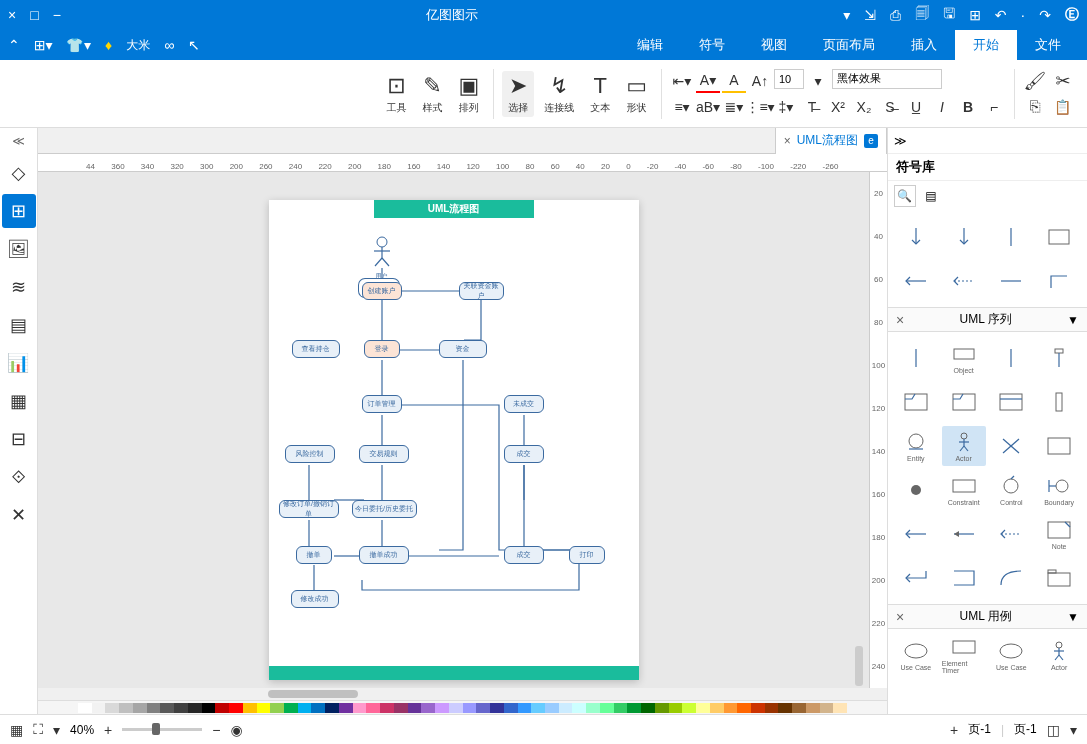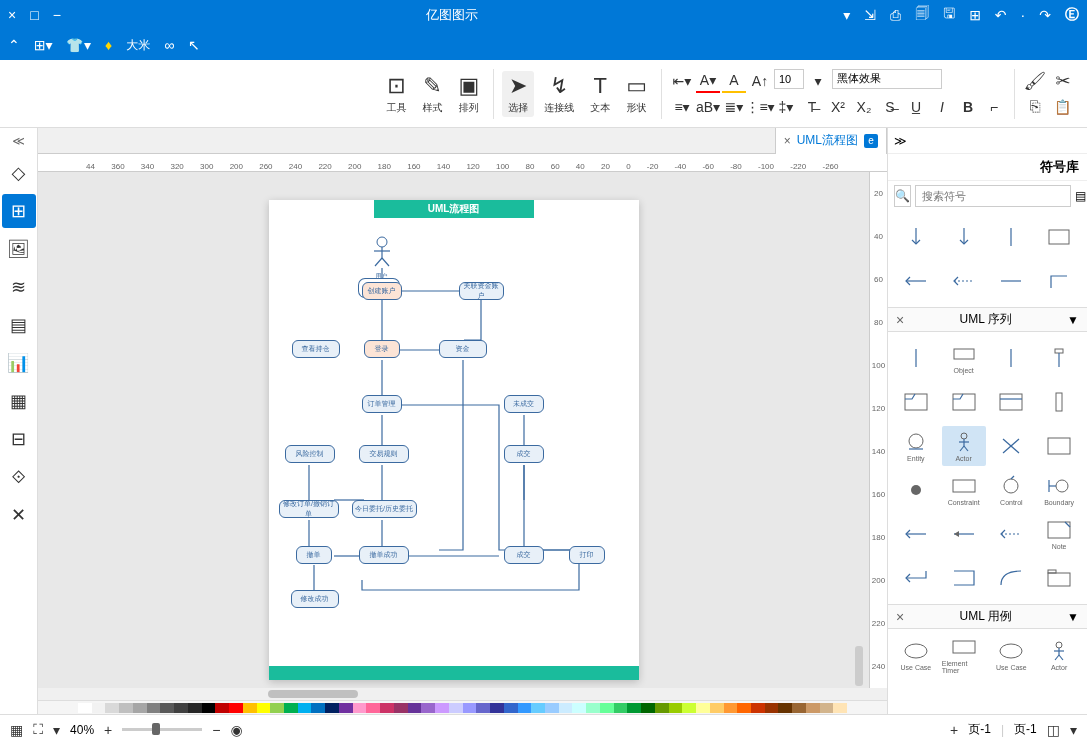--- a/index.html
+++ b/index.html
@@ -70,21 +70,21 @@
     
     .color-bar { height: 14px; display: flex; padding: 2px 40px; gap: 0; background:#f5f5f5; border-top:1px solid #ddd;}
     .color-swatch { flex: 1; height: 10px; cursor: pointer; }
     
     .hscroll { height:12px; background:#f0f0f0; display:flex; align-items:center; padding:0 40px;}
     .hscroll-thumb { height:8px; width:90px; background:#c0c0c0; border-radius:4px;}
     
     
     .right-panel { width: 200px; background: white; border-left: 1px solid #ddd; display: flex; flex-direction: column; }
     .rp-collapse-row { height:26px; display:flex; align-items:center; justify-content:flex-start; padding:0 6px; border-bottom:1px solid #eee;}
-    .rp-title { font-size: 13px; padding: 4px 8px; font-weight: bold; text-align:right; border-bottom:1px solid #eee;}
+    .rp-title { font-size: 13px; padding: 4px 8px; font-weight: bold; border-bottom:1px solid #eee;}
     .rp-search { display: flex; padding: 4px 6px; gap: 4px; align-items:center;}
     .rp-search input { flex: 1; border: 1px solid #ccc; padding: 2px 6px; font-size: 11px; height:22px;}
     .rp-search-btn { width:22px; height:22px; border:1px solid #ccc; display:flex; align-items:center; justify-content:center; font-size:12px; cursor:pointer;}
     .rp-filter-btn { width:22px; height:22px; display:flex; align-items:center; justify-content:center; font-size:12px; cursor:pointer;}
     .rp-section-header { display: flex; justify-content: space-between; align-items: center; padding: 3px 8px; font-size: 12px; border-top:1px solid #ddd; border-bottom: 1px solid #ddd; background: #fafafa; }
     .rp-section-close { color: #666; cursor: pointer; font-size:14px;}
     .rp-shapes-grid { display: grid; grid-template-columns: repeat(4, 1fr); gap: 4px; padding: 6px; }
     .rp-shape-cell { height: 40px; display: flex; flex-direction:column; align-items: center; justify-content: center; cursor: pointer; border-radius:2px; font-size:7px; color:#666; gap:2px;}
     .rp-shape-cell.selected { background: #d0e4f5; }
     .rp-shape-icon { width: 28px; height: 22px; display:flex; align-items:center; justify-content:center;}
@@ -124,20 +124,29 @@
 
 <div class="menu-bar">
   <div class="menu-left">
     <span class="mi-icon">⌃</span>
     <span class="mi-icon">⊞▾</span>
     <span class="mi-icon">👕▾</span>
     <span class="mi-premium">♦</span>
     <span class="mi-text">大米</span>
     <span class="mi-icon">∞</span>
     <span class="mi-icon">↖</span>
+  </div>
+  <div class="menu-tabs">
+    <div class="menu-tab">编辑</div>
+    <div class="menu-tab">符号</div>
+    <div class="menu-tab">视图</div>
+    <div class="menu-tab">页面布局</div>
+    <div class="menu-tab">插入</div>
+    <div class="menu-tab active">开始</div>
+    <div class="menu-tab">文件</div>
   </div>
 </div>
 
 <div class="ribbon">
   <div class="ribbon-group">
     <span class="ribbon-big-icon">⊡</span>
     <span class="ribbon-label">工具</span>
   </div>
   <div class="ribbon-group">
     <span class="ribbon-big-icon">✎</span>
@@ -399,21 +408,20 @@
       </div>
   </div>
 
   <div class="right-panel">
     <div class="rp-collapse-row">
         <span style="font-size:12px;">≫</span>
       </div>
     <div class="rp-title">符号库</div>
     <div class="rp-search">
       <span class="rp-search-btn">🔍</span>
-      <input placeholder="搜索符号" style="">
       <span class="rp-filter-btn">▤</span>
     </div>
     <div class="rp-shapes-grid">
       <div class="rp-shape-cell">
           <svg class="rp-shape-icon">
             <line x1="14" y1="2" x2="14" y2="18" stroke="#666"></line>
             <polyline points="10,14 14,18 18,14" stroke="#666" fill="none"></polyline>
           </svg>
         </div>
       <div class="rp-shape-cell">

